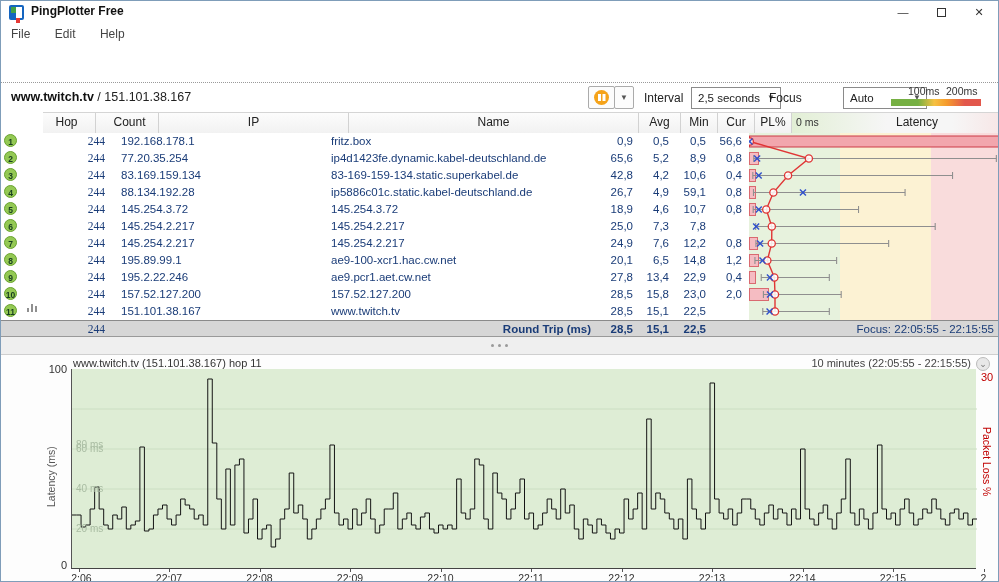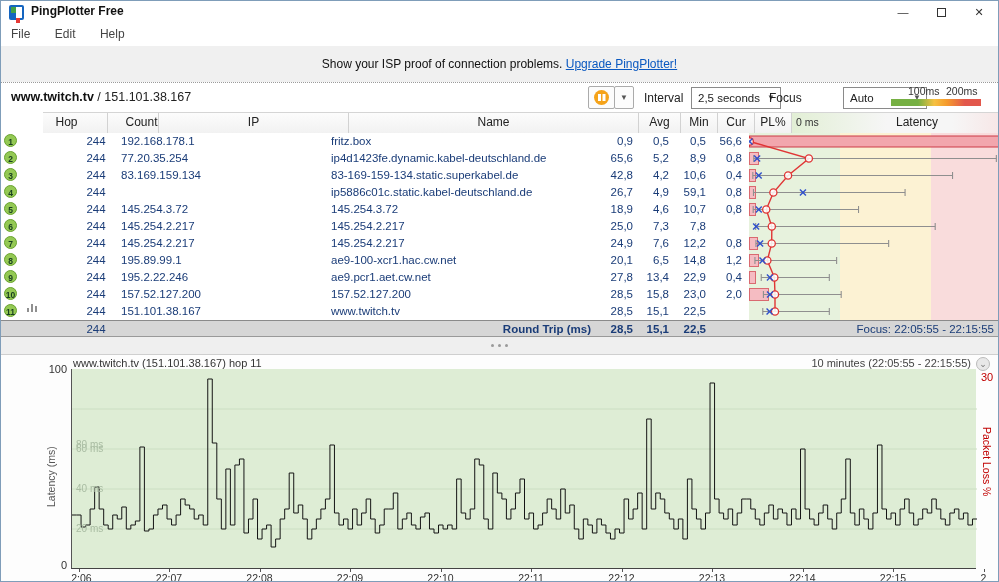--- a/index.html
+++ b/index.html
@@ -55,21 +55,21 @@
   .th { position:absolute; top:0; height:100%; line-height:19px; text-align:center; border-left:1px solid #d2d2d2; }
   .th:first-child { border-left:none; }
   .th-latency { background:linear-gradient(to right,#e2efd5 0px,#f6f6f6 95px,#f6f6f6 160px,#f8d9d9 251px); }
   .lat-min { position:absolute; left:4px; font-size:10.5px; color:#333; }
   .lat-max { position:absolute; right:4px; font-size:10.5px; color:#333; }
 
   
   .rows { position:absolute; left:0; top:132px; width:100%; height:187px; background:#fff; }
   .hrow { position:absolute; left:0; width:100%; height:17px; font-size:11.5px; color:#1a3c78; }
   .hrow span { position:absolute; top:1px; line-height:15px; }
-  .c-count { left:64px; width:62px; text-align:center; }
+  .c-count { left:42px; width:62px; text-align:right;font-family:Liberation Serif, serif; }
   .c-ip    { left:120px; width:200px; }
   .c-name  { left:330px; width:262px; }
   .c-avg { left:595px; width:37px; text-align:right; }
   .c-min { left:637px; width:31px; text-align:right; }
   .c-cur { left:674px; width:31px; text-align:right; }
   .c-pl  { left:711px; width:30px; text-align:right; }
   .hopbadge { position:absolute; left:3px; top:2px; width:13px; height:13px; border-radius:50%;
               background:#94c954; border:1px solid #69a32e; color:#173f1f; font-size:8.5px; font-weight:700;
               text-align:center; line-height:11px; }
   .focusbars { position:absolute; left:26px; top:5px; width:12px; height:8px; }
@@ -129,24 +129,20 @@
       <div class="wctrl">✕</div>
     </div>
   </div>
 
   <div class="menubar">
     <span class="menuitem">File</span>
     <span class="menuitem">Edit</span>
     <span class="menuitem">Help</span>
   </div>
 
-  <div class="banner">
-    <span>Show your ISP proof of connection problems.</span>
-    <a href="#">Upgrade PingPlotter!</a>
-  </div>
 
   <div class="toolbar">
     <div class="target"><b>www.twitch.tv</b><span> / </span><span>151.101.38.167</span></div>
 
     <div class="btn pausebtn">
       <span class="pausecircle"></span>
     </div>
     <div class="btn pausedrop">▼</div>
 
     <span class="tblabel" style="left:643px">Interval</span>
@@ -163,21 +159,21 @@
 
     <div class="legendlabels">
       <span style="left:17px">100ms</span>
       <span style="left:55px">200ms</span>
     </div>
     <div class="gradbar"></div>
   </div>
 
   <div class="thead">
     <div class="th" style="left:0;width:47px">Hop</div>
-    <div class="th" style="left:64px;width:68px">Count</div>
+    <div class="th" style="left:52px;width:68px">Count</div>
     <div class="th" style="left:305px;width:290px">Name</div>
     <div class="th" style="left:115px;width:190px">IP</div>
     <div class="th" style="left:595px;width:42px">Avg</div>
     <div class="th" style="left:637px;width:37px">Min</div>
     <div class="th" style="left:674px;width:37px">Cur</div>
     <div class="th" style="left:711px;width:37px">PL%</div>
     <div class="th th-latency" style="left:748px;width:251px">
       <span class="lat-min">0 ms</span>
       <span>Latency</span>
       <span class="lat-max">275 ms</span>
@@ -211,20 +207,21 @@
         <span class="c-ip">83.169.159.134</span>
         <span class="c-name">83-169-159-134.static.superkabel.de</span>
         <span class="c-avg">42,8</span>
         <span class="c-min">4,2</span>
         <span class="c-cur">10,6</span>
         <span class="c-pl">0,4</span>
       </div>
       <div class="hrow" style="top: 51px;">
         <span class="hopbadge">4</span>
         <span class="c-count">244</span>
+        <span class="c-ip">88.134.192.28</span>
         <span class="c-name">ip5886c01c.static.kabel-deutschland.de</span>
         <span class="c-avg">26,7</span>
         <span class="c-min">4,9</span>
         <span class="c-cur">59,1</span>
         <span class="c-pl">0,8</span>
       </div>
       <div class="hrow" style="top: 68px;">
         <span class="hopbadge">5</span>
         <span class="c-count">244</span>
         <span class="c-ip">145.254.3.72</span>

